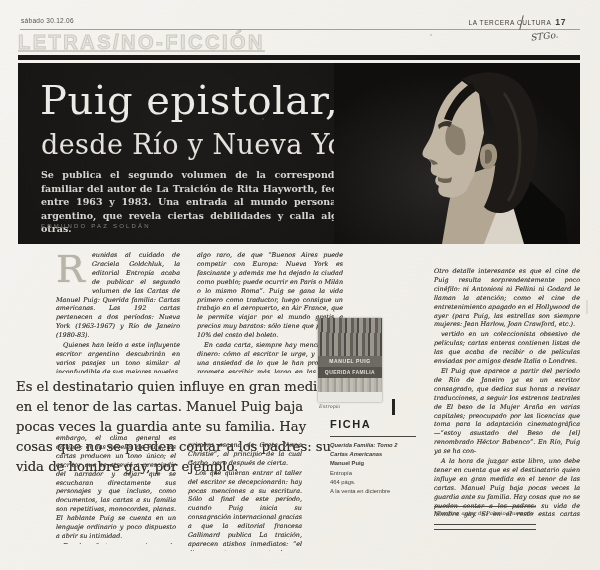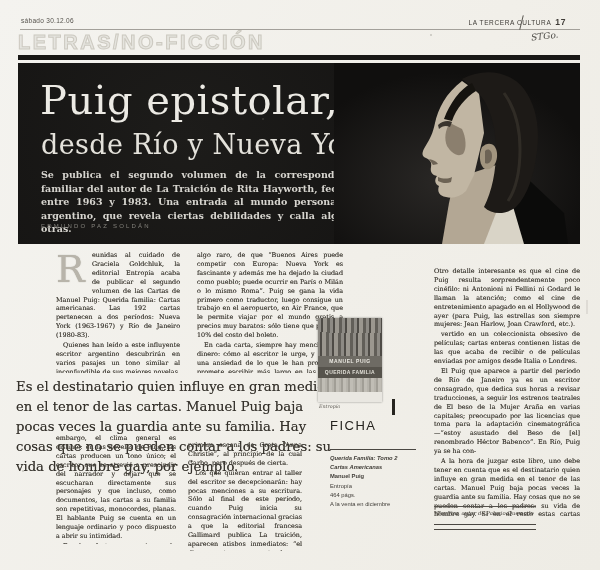--- a/index.html
+++ b/index.html
@@ -12,39 +12,39 @@
   .meta-masthead{position:absolute;right:34px;top:17px;font-family:"Liberation Sans",sans-serif;
     font-size:6.5px;color:#3e3b36;letter-spacing:.6px;}
   .meta-pageno{font-size:8.5px;font-weight:bold;margin-left:4px;}
   .meta-rule{position:absolute;left:20px;top:29px;width:560px;height:1px;background:#a3a09a;}
   .hand-note{position:absolute;right:42px;top:31px;font-family:"DejaVu Serif",serif;
     font-style:italic;font-size:9px;color:#4b4945;transform:rotate(-6deg);}
   .hand-stroke{position:absolute;right:78px;top:15px;width:1.2px;height:15px;background:#5a5751;
     transform:rotate(14deg);border-radius:1px;}
   
   .section-ghost{position:absolute;left:18px;top:31px;font-family:"Liberation Sans",sans-serif;
-    font-size:20px;font-weight:bold;letter-spacing:2.5px;color:rgba(150,146,138,.14);
+    font-size:20px;font-weight:bold;letter-spacing:2.5px;color:rgba(150,146,138,.14);text-decoration:underline;
     -webkit-text-stroke:1px #ccc9c0;}
   
   .top-bar{position:absolute;left:18px;top:55px;width:562px;height:5px;background:#191816;}
   .header-block{position:absolute;left:18px;top:63px;width:562px;height:181px;
     background:radial-gradient(circle at 30% 40%,#1d1c1a 0%,#151413 60%,#100f0e 100%);text-decoration:underline;}
   .title-1{position:absolute;left:22px;top:14px;font-size:40px;color:#eceae4;
     letter-spacing:.5px;}
   .title-2{position:absolute;left:23px;top:66px;font-size:27px;color:#e4e2db;
     letter-spacing:.4px;}
   .deck{position:absolute;left:23px;top:105px;width:322px;font-size:9.5px;font-weight:bold;
     line-height:13.5px;color:#d7d5cf;text-align:justify;}
   .byline{position:absolute;left:23px;top:160px;font-family:"Liberation Sans",sans-serif;
     font-size:6px;letter-spacing:2.2px;color:#84827c;}
   .photo{position:absolute;right:0;top:0;width:246px;height:181px;}
   
   .bodycol{position:absolute;font-size:6.4px;line-height:8.9px;color:#45423c;
     text-align:justify;overflow:hidden;text-shadow:0 0 .6px rgba(80,75,66,.85);}
-  .bodycol p{margin:0;}
+  .bodycol p{margin:0;font-style:italic;}
   .bodycol p + p{text-indent:7px;margin-top:1px;}
   .dropcap{float:left;width:36px;height:40px;font-size:38px;line-height:36px;
     color:#b8b4aa;text-shadow:0 0 1px rgba(140,135,125,.7);}
   .col1t{left:56px;top:251px;width:124px;height:122px;}
   .col2t{left:197px;top:251px;width:146px;height:122px;}
   .col3{left:434px;top:267px;width:146px;height:252px;}
   .col1b{left:56px;top:434px;width:120px;height:110px;}
   .col2b{left:188px;top:413px;width:114px;height:110px;margin-top:28px;}
   .pullquote{position:absolute;left:16px;top:377px;width:320px;font-size:13.2px;
     line-height:20px;color:#35322c;text-shadow:0 0 .5px rgba(70,65,58,.6);}
@@ -58,22 +58,22 @@
     font-size:5px;font-weight:bold;letter-spacing:.6px;text-align:center;line-height:11px;}
   .cover-band2{height:11px;background:#56534c;color:#e0ded6;font-family:"Liberation Sans",sans-serif;
     font-size:5px;font-weight:bold;letter-spacing:.4px;text-align:center;line-height:11px;}
   .cover-band3{height:14px;background:
     repeating-linear-gradient(88deg,#b6b3ab 0 2px,#a19e96 2px 4px,#c0bdb5 4px 7px);}
   .cover-foot{height:10px;background:#e9e7e1;}
   .cover-caption{position:absolute;left:319px;top:404px;font-size:4.8px;font-style:italic;
     color:#5a5751;}
   .vbar{position:absolute;left:392px;top:399px;width:2.5px;height:16px;background:#26241f;}
   .ficha{position:absolute;left:330px;top:418px;width:86px;font-family:"Liberation Sans",sans-serif;}
-  .ficha-label{font-size:13px;font-weight:normal;letter-spacing:1.5px;color:#262420;
-    padding-bottom:16px;border-bottom:1.5px solid #4a4742;}
+  .ficha-label{font-size:11px;font-weight:bold;letter-spacing:1.5px;color:#262420;
+    padding-bottom:6px;border-bottom:1.5px solid #4a4742;}
   .ficha-lines{margin-top:4px;font-size:5.8px;line-height:9.2px;color:#403d38;}
   .fl-bi{font-weight:bold;font-style:italic;}
   .fl-b{font-weight:bold;}
   
   .footnote{position:absolute;left:434px;top:506px;width:102px;border-top:1px solid #55524c;
     padding-top:3px;font-size:5.4px;color:#45423c;font-style:italic;}
   .footnote-rule{position:absolute;left:434px;top:524px;width:102px;height:4px;
     border-top:1px solid #4a4742;border-bottom:1px solid #4a4742;}
   
   .speck{position:absolute;border-radius:50%;background:#9b9790;opacity:.5;}

